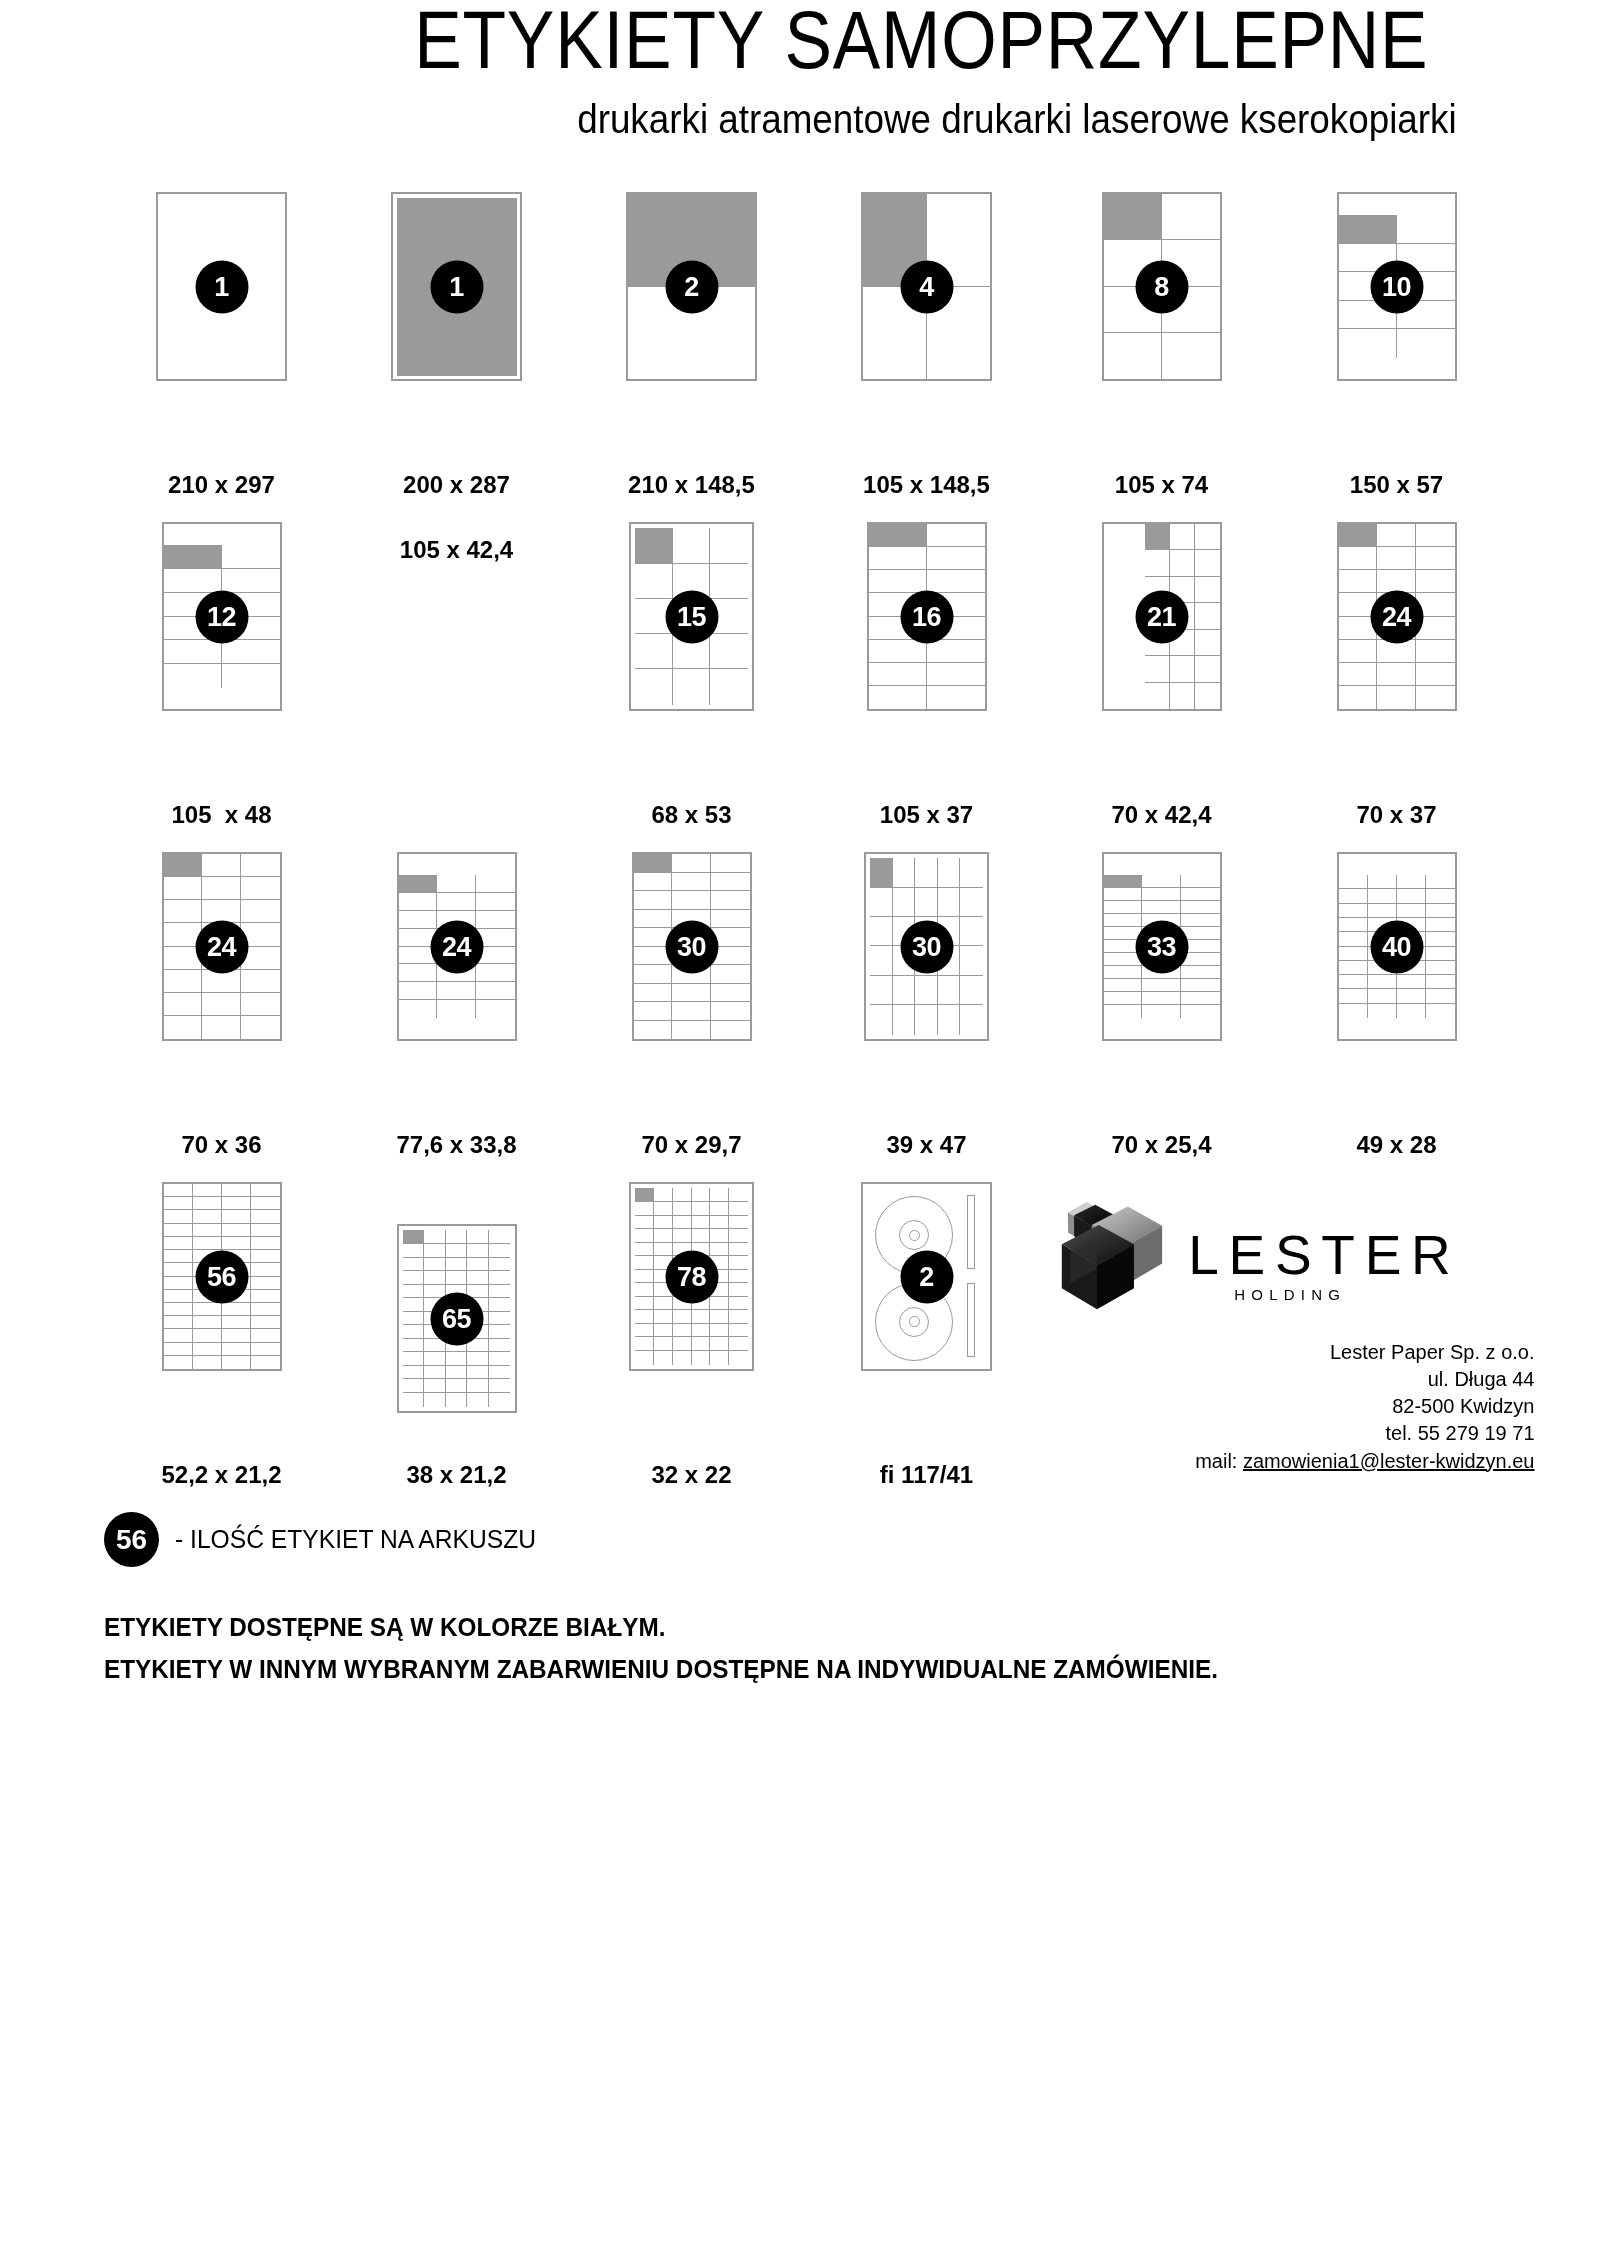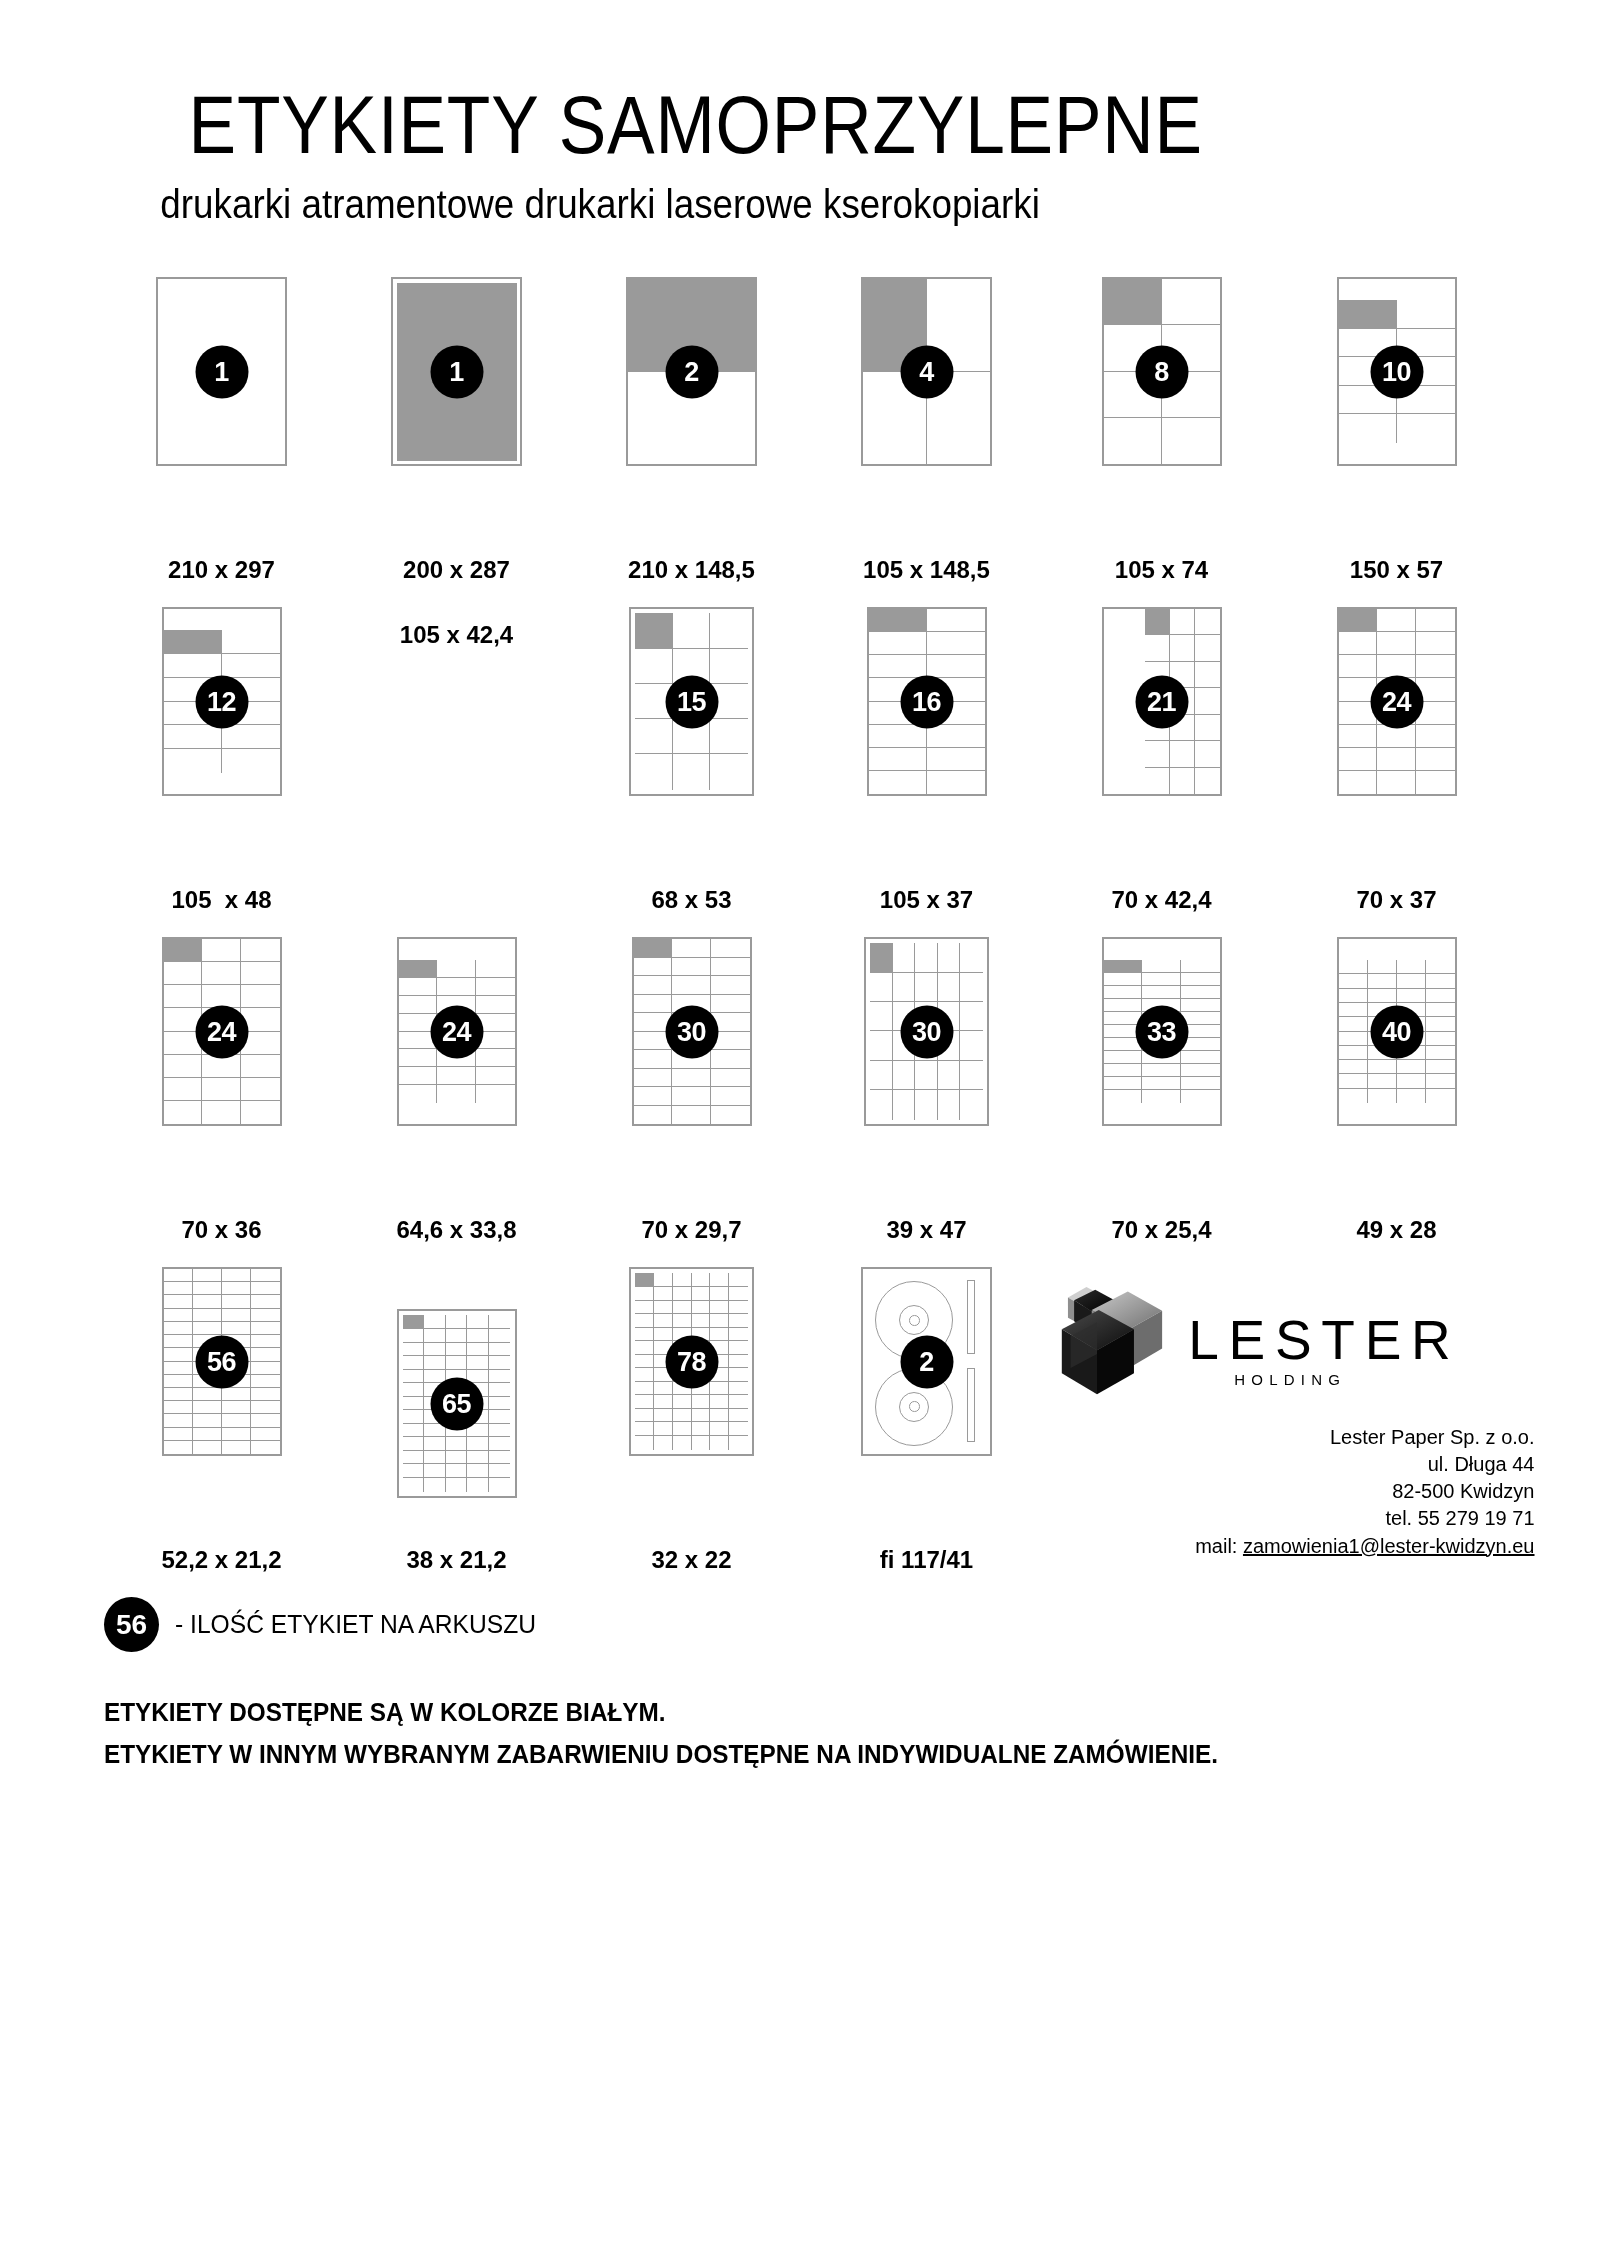--- a/index.html
+++ b/index.html
@@ -20,22 +20,21 @@
   .page {
     width: 1617px;
     height: 2258px;
     position: relative;
     box-sizing: border-box;
     padding: 0 104px;
   }
 
   
   .header {
-    text-align: left;
-    padding-top: 85px;
+    text-align: right;
   }
   .main-title {
     font-size: 81px;
     line-height: 1.0;
     font-weight: 400;
     letter-spacing: 0.9px;
     transform: scaleX(0.88);
     transform-origin: center center;
     white-space: nowrap;
   }
@@ -563,21 +562,21 @@
                 <div class="gcell"></div>
                 <div class="gcell"></div>
                 <div class="gcell last-col"></div>
                 <div class="gcell last-row"></div>
                 <div class="gcell last-row"></div>
                 <div class="gcell last-col last-row"></div>
               </div>
               <div class="badge">24</div>
             </div>
           </div>
-          <div class="caption">64,6 x 33,8</div>
+          <div class="caption">77,6 x 33,8</div>
         </div>
         <div class="cell">
           <div class="sheet-wrap">
             <div class="sheet" style="width: 120px; height: 189px;">
               <div class="grid" style="grid-template-columns: repeat(3, 1fr); grid-template-rows: repeat(10, 1fr);">
                 <div class="gcell shaded"></div>
                 <div class="gcell"></div>
                 <div class="gcell last-col"></div>
                 <div class="gcell"></div>
                 <div class="gcell"></div>

